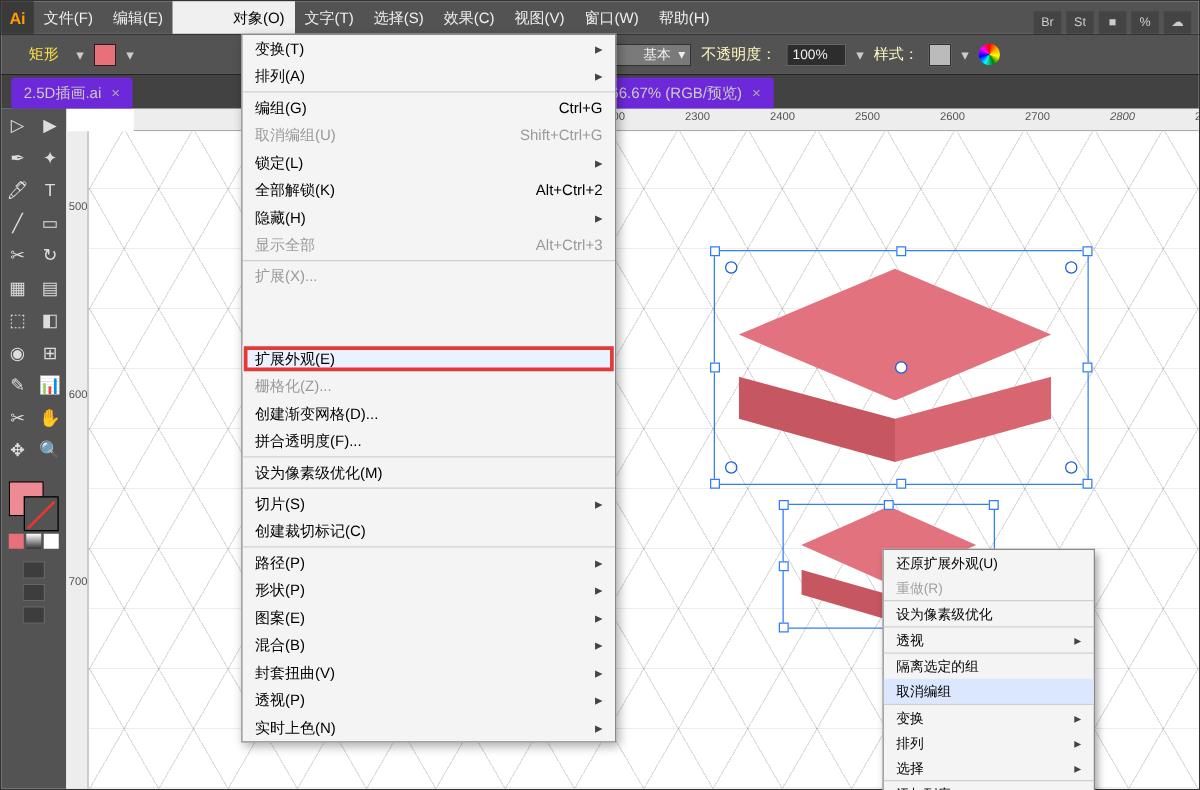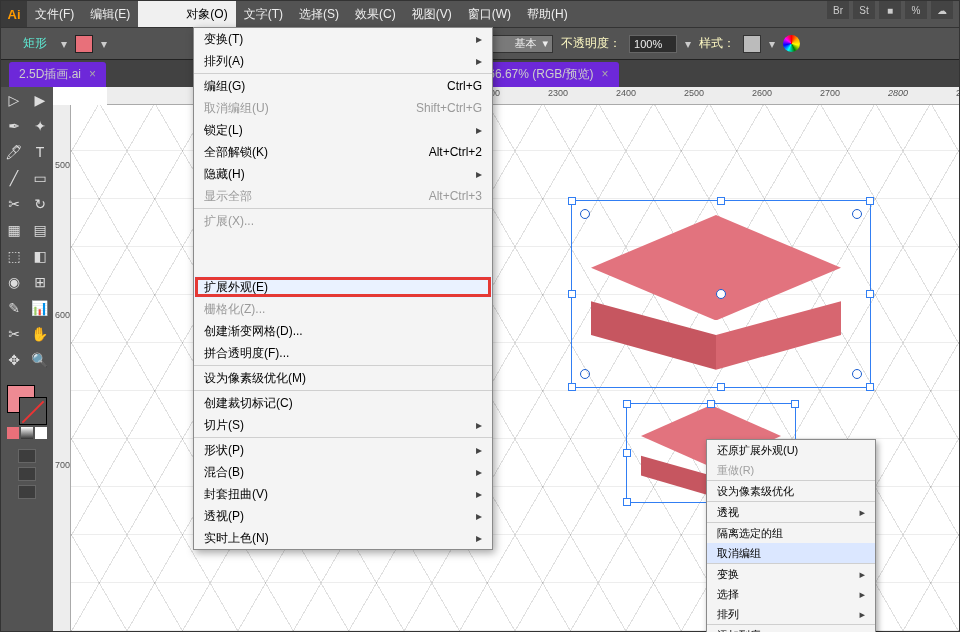--- a/index.html
+++ b/index.html
@@ -1,27 +1,27 @@
 <!DOCTYPE html>
 <html><head>
 <meta charset="utf-8">
 <style>
   *{margin:0;padding:0;box-sizing:border-box;font-family:"Microsoft YaHei",Arial,sans-serif;}
   body{background:#fff;overflow:hidden;width:960px;height:632px;position:relative;}
   .stage{position:absolute;inset:0;border:1px solid #333;}
   
-  .menubar{height:26px;background:#535353;display:flex;align-items:flex-start;color:#eee;font-size:12px;}
+  .menubar{height:26px;background:#535353;display:flex;align-items:flex-end;color:#eee;font-size:12px;}
   .ai-logo{width:26px;height:26px;background:#3a3a3a;display:flex;align-items:center;justify-content:center;color:#ff9a00;font-weight:bold;font-size:13px;}
   .menubar .item{padding:0 8px;line-height:26px;cursor:pointer;}
   .menubar .item.active{background:#f0f0f0;color:#000;padding-left:48px;}
   .menubar-icons{margin-left:auto;display:flex;gap:4px;align-items:center;padding-right:6px;}
   .menubar-icons span{width:22px;height:18px;display:inline-flex;align-items:center;justify-content:center;background:#444;color:#ccc;font-size:10px;}
   
   .optbar{height:32px;background:#535353;border-top:1px solid #333;display:flex;align-items:center;color:#ccc;font-size:12px;padding:0 6px;gap:8px;}
-  .optbar .shape-label{color:#5eead4;margin:0 6px 0 16px;}
+  .optbar .shape-label{color:#fde047;margin:0 6px 0 16px;}
   .swatch{width:18px;height:18px;background:#e8707a;border:1px solid #222;}
   .stroke-combo{width:120px;height:18px;background:#7a7a7a;border:1px solid #333;display:flex;align-items:center;justify-content:flex-end;color:#eee;font-size:11px;padding:0 4px;}
   .optbar .lbl{color:#fef9c3;}
   .optbar input.pct{width:48px;height:18px;background:#2d2d2d;border:1px solid #666;color:#eee;font-size:11px;padding:0 4px;}
   .style-sw{width:18px;height:18px;background:#bbb;border:1px solid #333;}
   .optbar .rainbow{width:17px;height:17px;border-radius:50%;background:conic-gradient(red,orange,yellow,green,cyan,blue,magenta,red);}
   
   .tabbar{height:28px;background:#424242;border-top:1px solid #222;display:flex;align-items:flex-end;padding:0 8px;font-size:12px;color:#ccc;}
   .tabbar .tab{padding:4px 10px;background:#6d28d9;margin-right:2px;border-top-left-radius:3px;border-top-right-radius:3px;cursor:pointer;}
   .tabbar .tab .x{margin-left:8px;color:#aaa;}
@@ -331,29 +331,37 @@
       </div>
       <div class="row">
         <span>拼合透明度(F)...</span>
       </div>
       <hr>
       <div class="row">
         <span>设为像素级优化(M)</span>
       </div>
       <hr>
       <div class="row">
+        <span>切片(S)</span>
+        <span class="arrow"></span>
+      </div>
+      <div class="row">
         <span>创建裁切标记(C)</span>
       </div>
-      <div class="row">
-        <span>切片(S)</span>
-        <span class="arrow"></span>
-      </div>
-      <hr>
+      <hr>
+      <div class="row">
+        <span>路径(P)</span>
+        <span class="arrow"></span>
+      </div>
       <div class="row">
         <span>形状(P)</span>
+        <span class="arrow"></span>
+      </div>
+      <div class="row">
+        <span>图案(E)</span>
         <span class="arrow"></span>
       </div>
       <div class="row">
         <span>混合(B)</span>
         <span class="arrow"></span>
       </div>
       <div class="row">
         <span>封套扭曲(V)</span>
         <span class="arrow"></span>
       </div>
@@ -389,26 +397,26 @@
       </div>
       <div class="row hover">
         <span>取消编组</span>
       </div>
       <hr>
       <div class="row">
         <span>变换</span>
         <span class="arrow"></span>
       </div>
       <div class="row">
+        <span>排列</span>
+        <span class="arrow"></span>
+      </div>
+      <div class="row">
         <span>选择</span>
         <span class="arrow"></span>
       </div>
-      <div class="row">
-        <span>排列</span>
-        <span class="arrow"></span>
-      </div>
       <hr>
       <div class="row">
         <span>添加到库</span>
       </div>
     </div>
 
 </div>
 
 </body></html>

